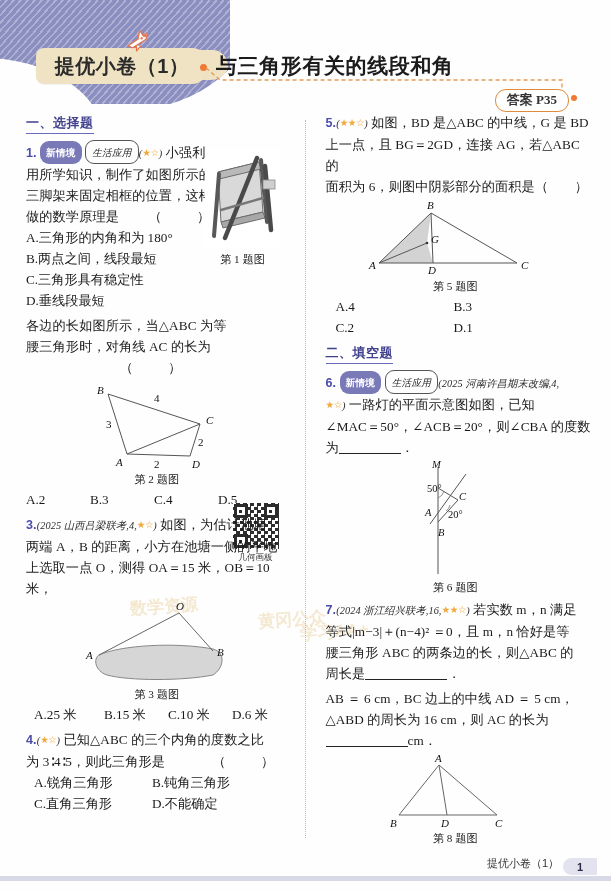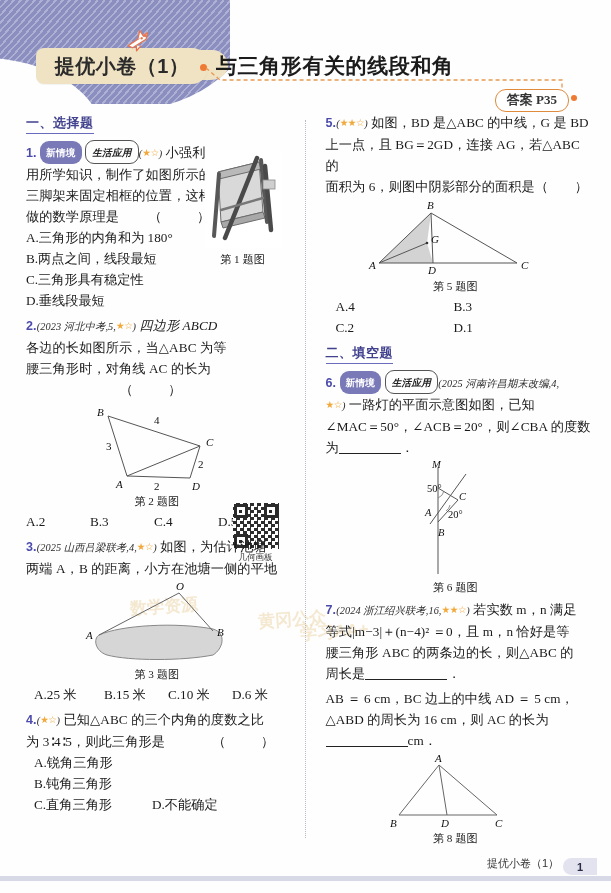--- a/index.html
+++ b/index.html
@@ -129,21 +129,21 @@
   .meta { font-size: 10.3px; color: #2b2b2b; font-style: italic; }
   .pill-solid {
     display: inline-block; background: #7a79b8; color: #fff;
     border-radius: 9px; padding: 1px 6px; font-size: 9.6px;
     font-family: "Liberation Sans", sans-serif; font-weight: 700;
     vertical-align: 1.5px; letter-spacing: 0.3px;
   }
   .pill-outline {
     display: inline-block; border: 1px solid #555; color: #222;
     border-radius: 9px; padding: 0.5px 6px; font-size: 9.6px;
-    vertical-align: 1.5px; font-style: italic; letter-spacing: 0.3px; font-weight: bold;
+    vertical-align: 1.5px; font-style: italic; letter-spacing: 0.3px;
   }
   .stars { color: #f2a93b; font-size: 9.6px; letter-spacing: -0.4px; vertical-align: 1px; }
   .paren-blank { letter-spacing: 3px; }
   .blank-line { display: inline-block; border-bottom: 1px solid #222; width: 62px; height: 13px; vertical-align: -2px; }
   .blank-line.lg { width: 82px; }
   .opts { font-size: 13.2px; line-height: 21px; color: #1a1a1a; }
   .opt-row { display: flex; }
   .opt-row > span { display: inline-block; }
   .it { font-style: italic; }
 
@@ -304,24 +304,20 @@
             <span class="fm tr">
                 <i></i>
               </span>
             <span class="fm bl">
                 <i></i>
               </span>
           </div>
           <div class="qr-cap">几何画板</div>
         </div>
 
-        <div class="q-line" style="width:206px;">
-          <span class="q-num">2.</span><span class="meta">(2023 河北中考,5,</span><span class="stars">★☆</span><span class="meta">)</span>
-          <span class="it">四边形 ABCD</span>
-        </div>
         <div class="q-line" style="width:206px;">各边的长如图所示，当△ABC 为等</div>
         <div class="q-line" style="width:240px;">腰三角形时，对角线 AC 的长为</div>
         <div class="q-line" style="text-align:center; width:252px;">
           <span class="paren-blank">（　　）</span>
         </div>
 
         <div class="fig">
           <svg width="150" height="92" viewBox="0 0 150 92">
             <g stroke="#555" stroke-width="1" fill="none">
               <polygon points="26,14 118,44 108,76 45,74"></polygon>
@@ -347,20 +343,21 @@
         </div>
       </div>
 
       
       <div class="q">
         <div class="q-line" style="width:258px;">
           <span class="q-num">3.</span><span class="meta">(2025 山西吕梁联考,4,</span><span class="stars">★☆</span><span class="meta">)</span>
           <span>如图，为估计池塘</span>
         </div>
         <div class="q-line" style="width:262px;">两端 A，B 的距离，小方在池塘一侧的平地</div>
+        <div class="q-line" style="width:262px;">上选取一点 O，测得 OA＝15 米，OB＝10 米，</div>
 
         <div class="fig">
           <svg width="168" height="86" viewBox="0 0 168 86">
             <path d="M26,54 C48,44 104,41 140,48 C154,52 150,68 140,74 C110,80 56,80 34,74 C22,70 20,58 26,54 Z" fill="#d6d6d6" stroke="#888" stroke-width="1"></path>
             <g stroke="#666" stroke-width="1" fill="none">
               <line x1="26" y1="54" x2="106" y2="12"></line>
               <line x1="106" y1="12" x2="140" y2="50"></line>
             </g>
             <text x="103" y="9" font-size="11" font-style="italic" fill="#111">O</text>
             <text x="13" y="58" font-size="11" font-style="italic" fill="#111">A</text>
@@ -380,21 +377,21 @@
       
       <div class="q">
         <div class="q-line" style="width:262px;">
           <span class="q-num">4.</span><span class="meta">(</span><span class="stars">★☆</span><span class="meta">)</span>
           <span>已知△ABC 的三个内角的度数之比</span>
         </div>
         <div class="q-line" style="width:262px;">
           <span>为 3∶4∶5，则此三角形是</span>
           <span class="paren-blank" style="margin-left:44px;">（　　）</span>
         </div>
-        <div class="opt-row opts" style="width:250px; padding-left:8px;flex-direction:column;">
+        <div class="opt-row opts" style="width:250px; padding-left:8px;">
           <span style="width:118px;">A.锐角三角形</span>
           <span>B.钝角三角形</span>
         </div>
         <div class="opt-row opts" style="width:250px; padding-left:8px;">
           <span style="width:118px;">C.直角三角形</span>
           <span>D.不能确定</span>
         </div>
       </div>
 
     </div>

